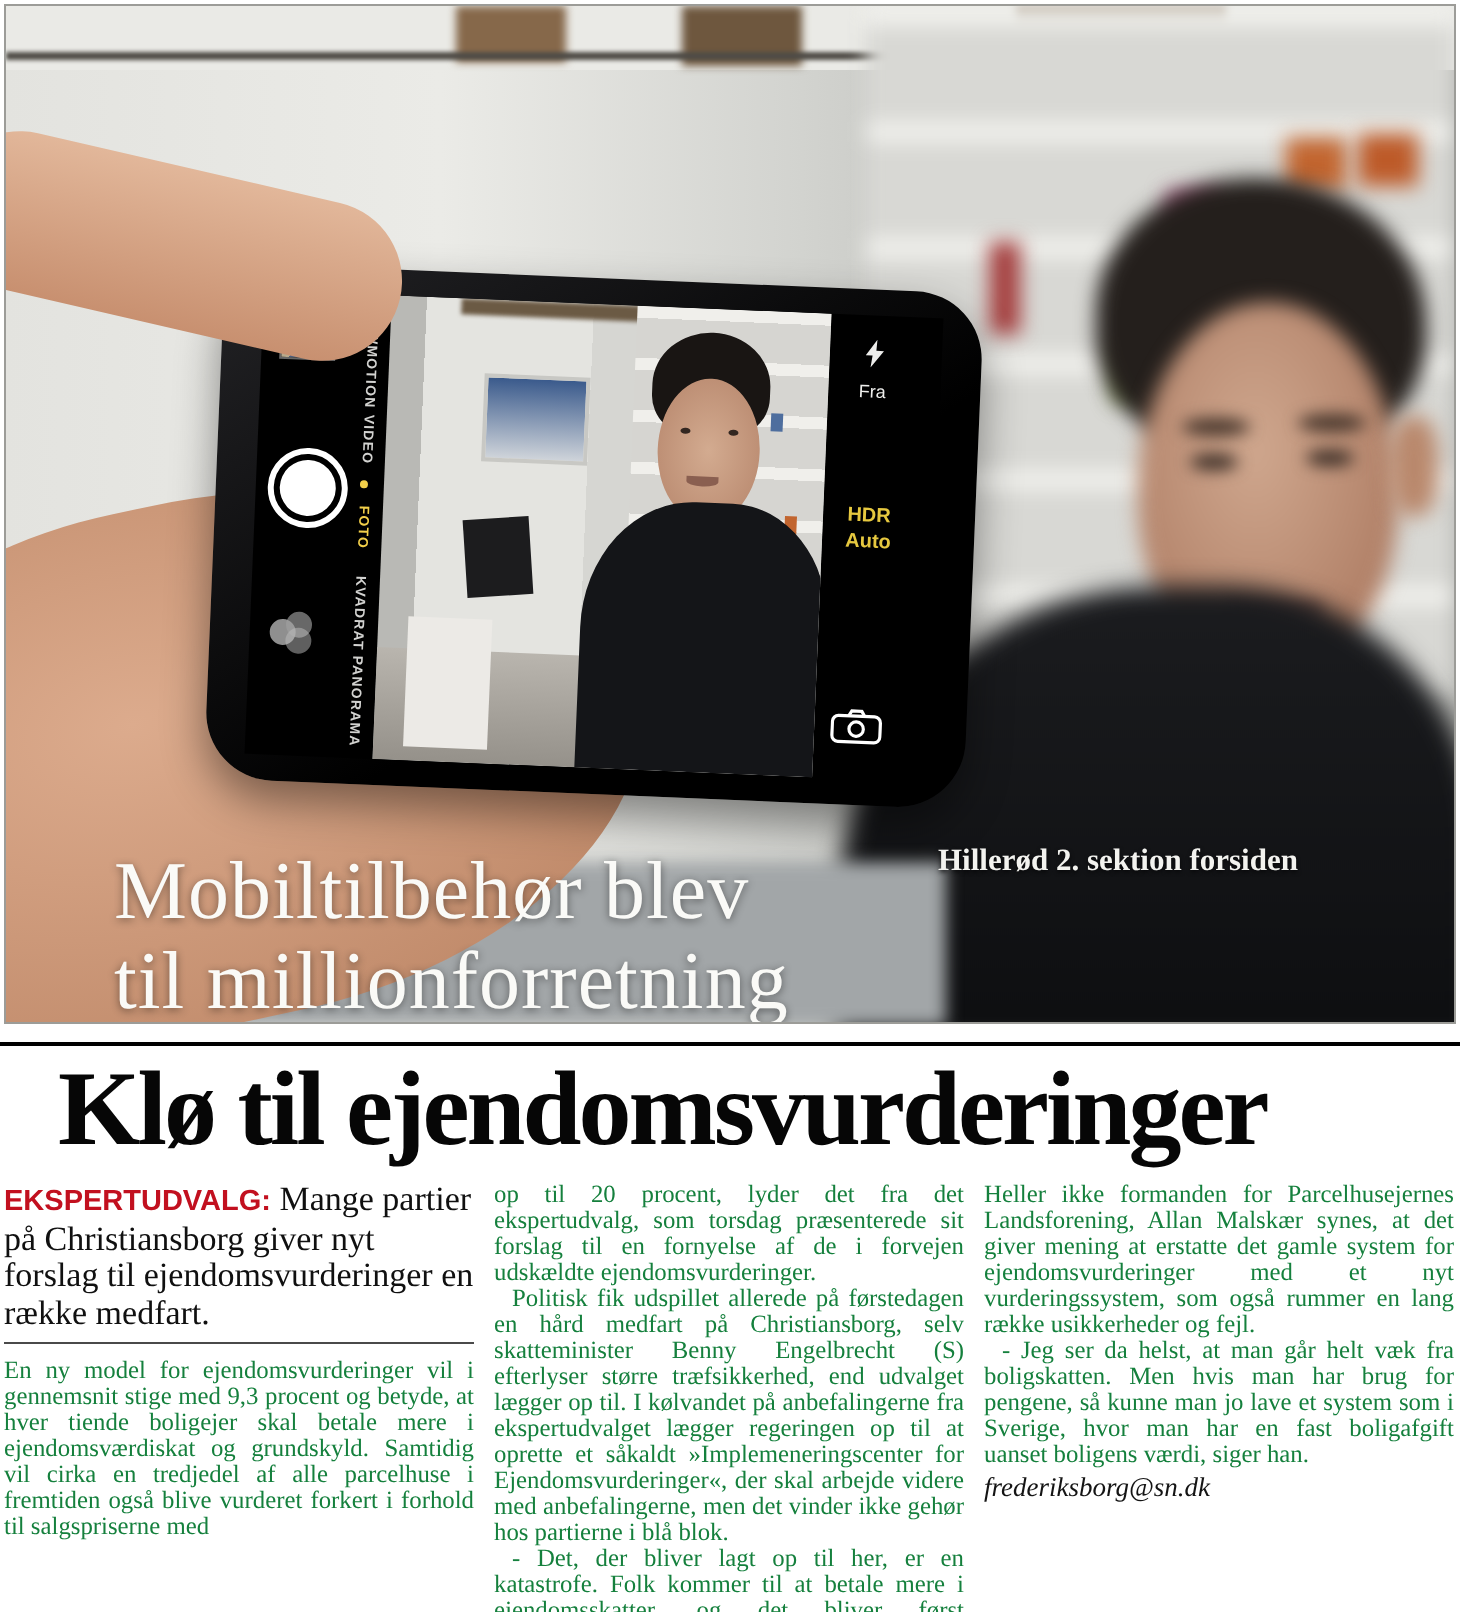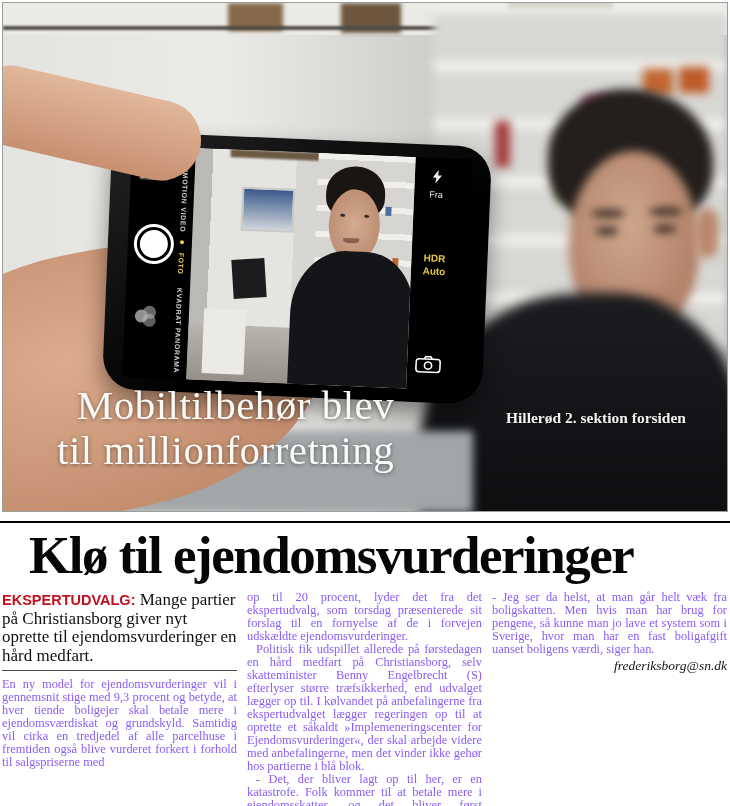--- a/index.html
+++ b/index.html
@@ -77,38 +77,38 @@
   .vf-eye{width:5px;height:3px;background:#332721;border-radius:50%;}
   .vf-eye.l{right:31%;top:26%;} .vf-eye.r{right:20%;top:26%;}
   .vf-mouth{right:24%;top:36%;width:16px;height:5px;background:#8a5f50;border-radius:0 0 50% 50%;}
   .vf-shirt{right:-2%;top:42%;width:56%;height:62%;background:#141518;border-radius:45% 40% 0 0;}
   .scr-right{width:56px;flex:0 0 auto;position:relative;font-family:"Liberation Sans",sans-serif;}
   .cam-flash{position:absolute;top:12px;left:0;right:12px;text-align:center;color:#ededeb;}
   .cam-flash .lbl{font-size:9px;margin-top:2px;}
   .cam-hdr{position:absolute;top:94px;left:0;right:10px;text-align:center;color:#e6c83f;font-weight:700;font-size:10px;line-height:13px;}
   .cam-flip{position:absolute;bottom:12px;left:8px;}
   
-  .ph-title{left:54px;top:380px;z-index:8;color:#fafaf7;font-size:41px;line-height:45px;letter-spacing:.5px;
-    text-shadow:0 1px 4px rgba(0,0,0,.45);text-align:right;}
+  .ph-title{left:54px;top:420px;z-index:8;color:#fafaf7;font-size:41px;line-height:45px;letter-spacing:.5px;
+    text-shadow:0 1px 4px rgba(0,0,0,.45);}
   .ph-caption{left:466px;top:404px;width:254px;z-index:8;color:#e3e3df;font-size:12.6px;line-height:14.3px;
     text-align:justify;text-shadow:0 1px 2px rgba(0,0,0,.65);}
-  .ph-caption-ref{margin-top:4px;font-weight:700;font-size:15.5px;text-align:center;color:#f3f3ef;}
+  .ph-caption-ref{margin-top:17px;font-weight:700;font-size:15.5px;text-align:left;color:#f3f3ef;}
   
   .headline-rule{position:absolute;left:0;top:521px;width:730px;height:2px;background:#000;}
   .headline{position:absolute;left:1px;top:524px;width:728px;font-weight:700;font-size:53px;line-height:62px;
     letter-spacing:-1.5px;color:#060606;white-space:nowrap;padding-left:28px;}
   .cols{position:absolute;left:2px;top:591px;width:726px;height:215px;display:flex;gap:10px;overflow:hidden;}
   .col{width:235px;flex:0 0 auto;}
   .standfirst{font-size:17px;line-height:18.5px;color:#101010;}
   .kicker{font-family:"Liberation Sans",sans-serif;font-weight:700;font-size:14.5px;color:#c2101f;text-align:right;}
   .byline{margin-top:34px;font-family:"Liberation Sans",sans-serif;font-size:14px;color:#1c1c1c;}
   .byline-rule{height:1px;background:#4a4a4a;margin:5px 0 7px;}
-  .bodytext p{margin:0;font-size:12.4px;line-height:13px;text-align:justify;color:#8b5cf6;}
+  .bodytext p{margin:0;font-size:12.4px;line-height:13px;text-align:justify;color:#15803d;}
   .bodytext p + p{text-indent:9px;}
-  .email{text-align:right;font-style:italic;font-size:13.5px;margin-top:2px;}
+  .email{font-style:italic;font-size:13.5px;margin-top:2px;}
 </style>
 </head>
 <body>
 
 <div class="photo">
   <div class="abs ph-ceiling"></div>
   <div class="abs ph-beam b1"></div>
   <div class="abs ph-beam b2"></div>
   <div class="abs ph-beam b3"></div>
   <div class="abs ph-rail"></div>
@@ -209,34 +209,35 @@
     <div class="ph-caption-ref">Hillerød 2. sektion forsiden</div>
   </div>
 </div>
 
 <div class="headline-rule"></div>
 <h1 class="headline" style="margin:0;">Klø til ejendomsvurderinger</h1>
 
 <div class="cols">
   <div class="col">
     <div class="standfirst">
-      <span class="kicker">EKSPERTUDVALG:</span><span> Mange partier på Christiansborg giver nyt oprette til ejendomsvurderinger en hård medfart.</span>
+      <span class="kicker">EKSPERTUDVALG:</span><span> Mange partier på Christiansborg giver nyt forslag til ejendomsvurderinger en række medfart.</span>
     </div>
     <div class="byline-rule"></div>
     <div class="bodytext">
       <p>En ny model for ejendomsvurderinger vil i gennemsnit stige med 9,3 procent og betyde, at hver tiende boligejer skal betale mere i ejendomsværdiskat og grundskyld. Samtidig vil cirka en tredjedel af alle parcelhuse i fremtiden også blive vurderet forkert i forhold til salgspriserne med</p>
     </div>
   </div>
   <div class="col">
     <div class="bodytext">
       <p>op til 20 procent, lyder det fra det ekspertudvalg, som torsdag præsenterede sit forslag til en fornyelse af de i forvejen udskældte ejendomsvurderinger.</p>
       <p>Politisk fik udspillet allerede på førstedagen en hård medfart på Christiansborg, selv skatteminister Benny Engelbrecht (S) efterlyser større træfsikkerhed, end udvalget lægger op til. I kølvandet på anbefalingerne fra ekspertudvalget lægger regeringen op til at oprette et såkaldt »Implemeneringscenter for Ejendomsvurderinger«, der skal arbejde videre med anbefalingerne, men det vinder ikke gehør hos partierne i blå blok.</p>
       <p>- Det, der bliver lagt op til her, er en katastrofe. Folk kommer til at betale mere i ejendomsskatter, og det bliver først implementeret om tre år.</p>
     </div>
   </div>
   <div class="col">
     <div class="bodytext">
+      <p>Heller ikke formanden for Parcelhusejernes Landsforening, Allan Malskær synes, at det giver mening at erstatte det gamle system for ejendomsvurderinger med et nyt vurderingssystem, som også rummer en lang række usikkerheder og fejl.</p>
       <p>- Jeg ser da helst, at man går helt væk fra boligskatten. Men hvis man har brug for pengene, så kunne man jo lave et system som i Sverige, hvor man har en fast boligafgift uanset boligens værdi, siger han.</p>
     </div>
     <div class="email">frederiksborg@sn.dk</div>
 
   </div>
 </div>
 
 </body></html>

